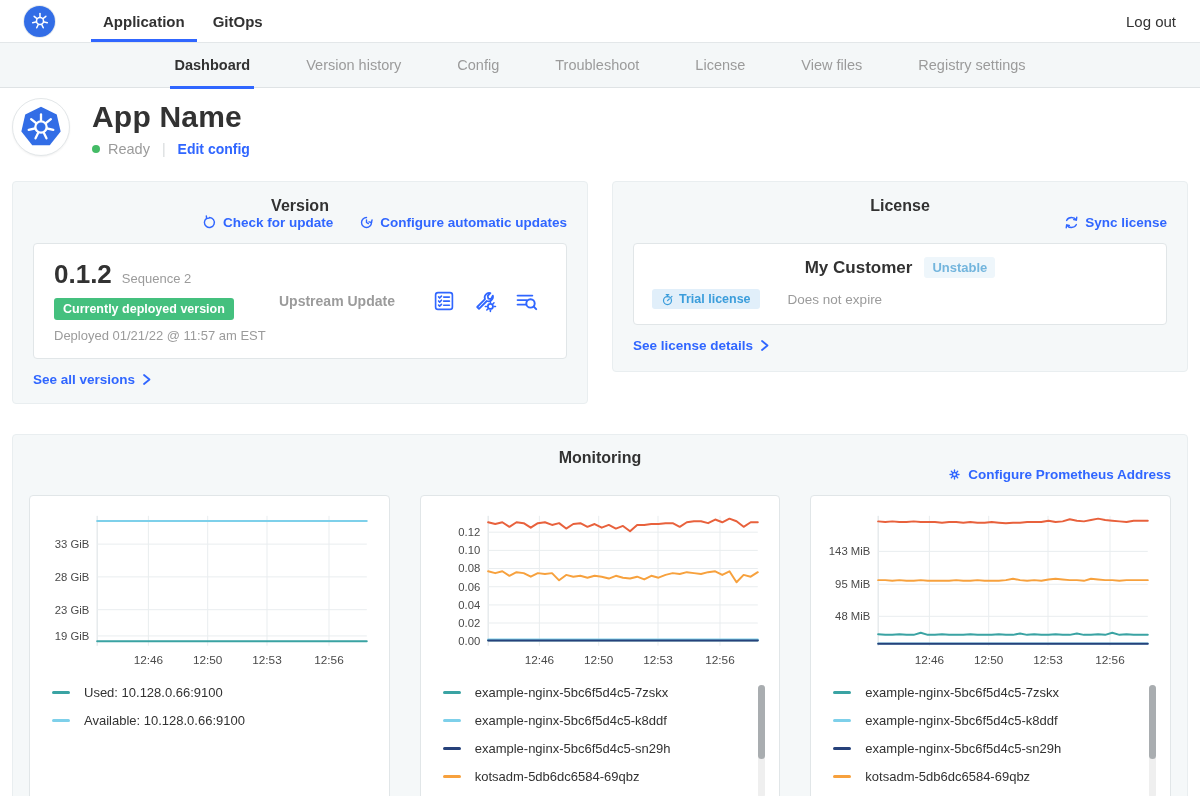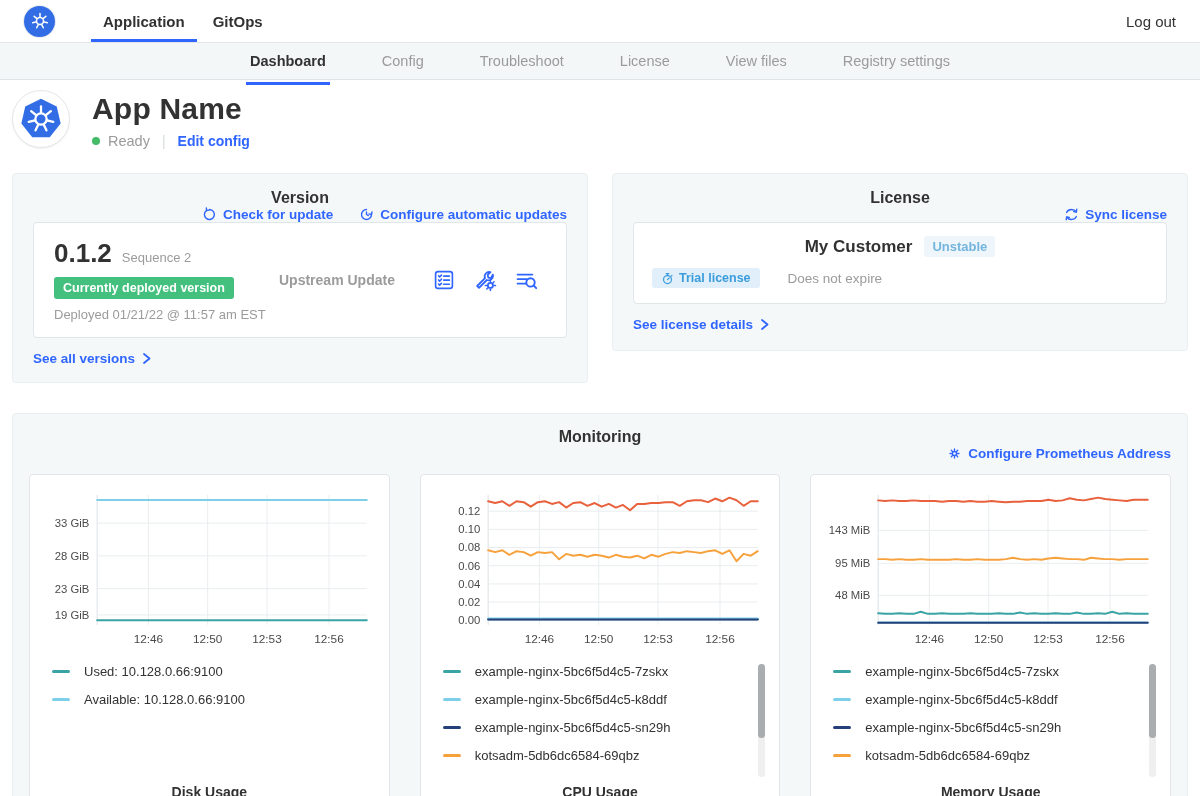--- a/index.html
+++ b/index.html
@@ -15,21 +15,21 @@
     font-size:15px; font-weight:bold; color:#323232; cursor:pointer; }
   .topnav-tab.active::after { content:""; position:absolute; left:2px; right:2px; bottom:0;
     height:3px; background:#3066ff; }
   .topnav-right { margin-left:auto; display:flex; align-items:center; gap:18px; }
   .add-app-btn { border:1px solid #3066ff; color:#3066ff; background:#fff; border-radius:18px;
     font-size:13.5px; font-weight:bold; padding:8px 17px; cursor:pointer;
     font-family:"Liberation Sans", sans-serif; }
   .logout { font-size:15px; color:#323232; cursor:pointer; }
 
   
-  .subnav { height:38px; background:#f4f7f8; border-top:1px solid #e3e7e9; border-bottom:1px solid #dfe3e5;
+  .subnav { height:46px; background:#f4f7f8; border-top:1px solid #e3e7e9; border-bottom:1px solid #dfe3e5;
     display:flex; align-items:center; justify-content:center; gap:56px; }
   .subnav-tab { position:relative; height:46px; display:flex; align-items:center;
     font-size:14.5px; color:#9b9b9b; cursor:pointer; }
   .subnav-tab.active { color:#323232; font-weight:bold; }
   .subnav-tab.active::after { content:""; position:absolute; left:-4px; right:-4px; bottom:-1px;
     height:3px; background:#3066ff; }
 
   
   .app-header { display:flex; align-items:flex-start; padding:10px 24px 14px 12px; }
   .app-avatar { width:58px; height:58px; border-radius:50%; background:#fff; border:1px solid #e3e7e9;
@@ -46,21 +46,21 @@
 
   
   .content { padding:0 12px; }
   .cards-row { display:flex; gap:24px; align-items:flex-start; margin-top:10px; }
   .panel { background:#f5f8f9; border:1px solid #e9eef0; border-radius:4px; }
   .version-panel { width:576px; padding:15px 20px 16px; }
   .license-panel { width:576px; padding:15px 20px 18px; }
   .panel-head { display:flex; align-items:center;flex-direction:column; }
   .panel-title { font-size:16px; font-weight:bold; color:#323232; }
   .panel-links { margin-left:auto; display:flex; gap:26px; }
-  .inner-card { background:#fff; border:1px solid #e1e6e8; border-radius:4px; }
+  .inner-card { background:#fff; border:1px solid #e1e6e8; border-radius:4px; margin-top:13px; }
 
   .version-inner { display:flex; align-items:center; padding:15px 20px; }
   .version-left { width:225px; }
   .version-num-row { display:flex; align-items:baseline; gap:10px; }
   .version-num { font-size:26px; font-weight:bold; }
   .sequence { font-size:13px; color:#9b9b9b; }
   .deployed-badge { display:inline-block; margin-top:8px; background:#44c07e; color:#fff;
     font-size:12.5px; font-weight:bold; padding:4px 9px; border-radius:3px; }
   .deployed-at { margin-top:8px; font-size:13px; color:#9b9b9b; }
   .upstream { flex:1; font-size:14px; font-weight:bold; color:#9b9b9b; }
@@ -121,20 +121,21 @@
       <span>GitOps</span>
     </div>
   </div>
   <div class="topnav-right">
     <span class="logout">Log out</span>
   </div>
 </div>
 
 <div class="subnav">
   <div class="subnav-tab active">Dashboard</div>
+  <div class="subnav-tab">Version history</div>
   <div class="subnav-tab">Config</div>
   <div class="subnav-tab">Troubleshoot</div>
   <div class="subnav-tab">License</div>
   <div class="subnav-tab">View files</div>
   <div class="subnav-tab">Registry settings</div>
 </div>
 
 <div class="app-header">
   <div class="app-avatar">
     <svg class="icon" width="42" height="42" viewBox="0 0 100 100">

